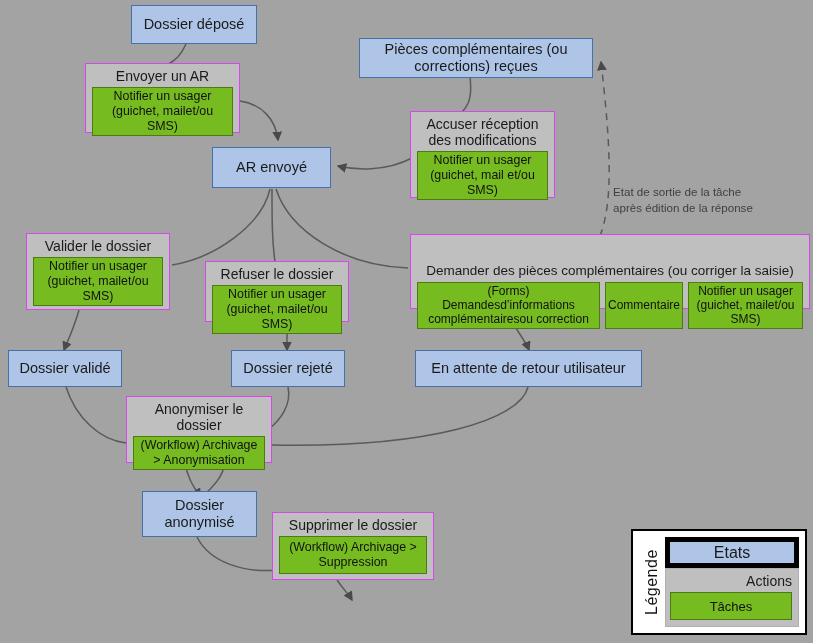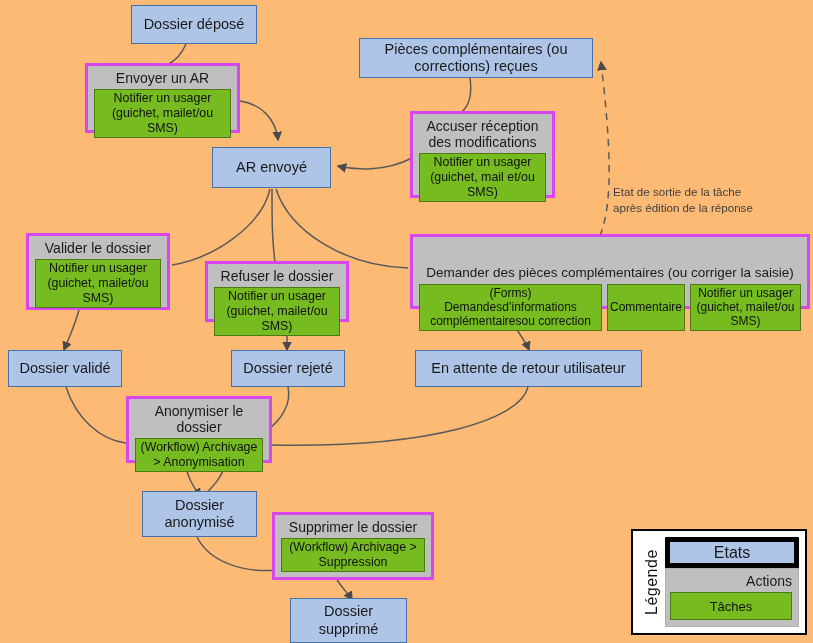--- a/index.html
+++ b/index.html
@@ -1,35 +1,35 @@
 <!DOCTYPE html>
 <html><head>
 <meta charset="utf-8">
 <style>
   html,body{margin:0;padding:0;background:#ffffff;}
   body{font-family:"Liberation Sans","DejaVu Sans",sans-serif;}
-  #canvas{position:relative;width:813px;height:643px;background:#fdba74;overflow:hidden;}
+  #canvas{position:relative;width:813px;height:643px;background:#a3a3a3;overflow:hidden;}
   #edges{position:absolute;left:0;top:0;width:813px;height:643px;pointer-events:none;}
 
   .node{position:absolute;box-sizing:border-box;}
 
   .state{
     background:#aec5e7;
     border:1px solid #4472a8;
     color:#1a1a1a;
     display:flex;align-items:center;justify-content:center;
     text-align:center;
     font-size:14.5px;
     line-height:1.18;
     padding:2px 4px;
   }
 
   .action{
     background:#bfbfbf;
-    border:3px solid #d946ef;
+    border:1px solid #d946ef;
     display:flex;flex-direction:column;align-items:center;
     padding:2px 6px 5px 6px;
   }
   .action-title{
     color:#1a1a1a;
     font-size:14px;
     line-height:1.15;
     text-align:center;
     width:100%;
     padding:2px 0 3px 0;
@@ -153,21 +153,20 @@
   <div class="node state" style="left:212px;top:147px;width:119px;height:41px;">AR envoyé</div>
 
   <div class="node state" style="left:8px;top:350px;width:114px;height:37px;">Dossier validé</div>
 
   <div class="node state" style="left:231px;top:350px;width:114px;height:37px;">Dossier rejeté</div>
 
   <div class="node state" style="left:415px;top:350px;width:227px;height:37px;">En attente de retour utilisateur</div>
 
   <div class="node state" style="left:142px;top:491px;width:115px;height:46px;">Dossier anonymisé</div>
 
-  <div class="node state" style="left:290px;top:598px;width:117px;height:45px;">Dossier supprimé</div>
 
   <div class="node action" style="left:85px;top:63px;width:155px;height:70px;">
     <div class="action-title">Envoyer un AR</div>
     <div class="tasks">
       <div class="task">Notifier un usager (guichet, mailet/ou SMS)</div>
     </div>
   </div>
 
   <div class="node action" style="left:410px;top:111px;width:145px;height:87px;">
     <div class="action-title">Accuser réception des modifications</div>

